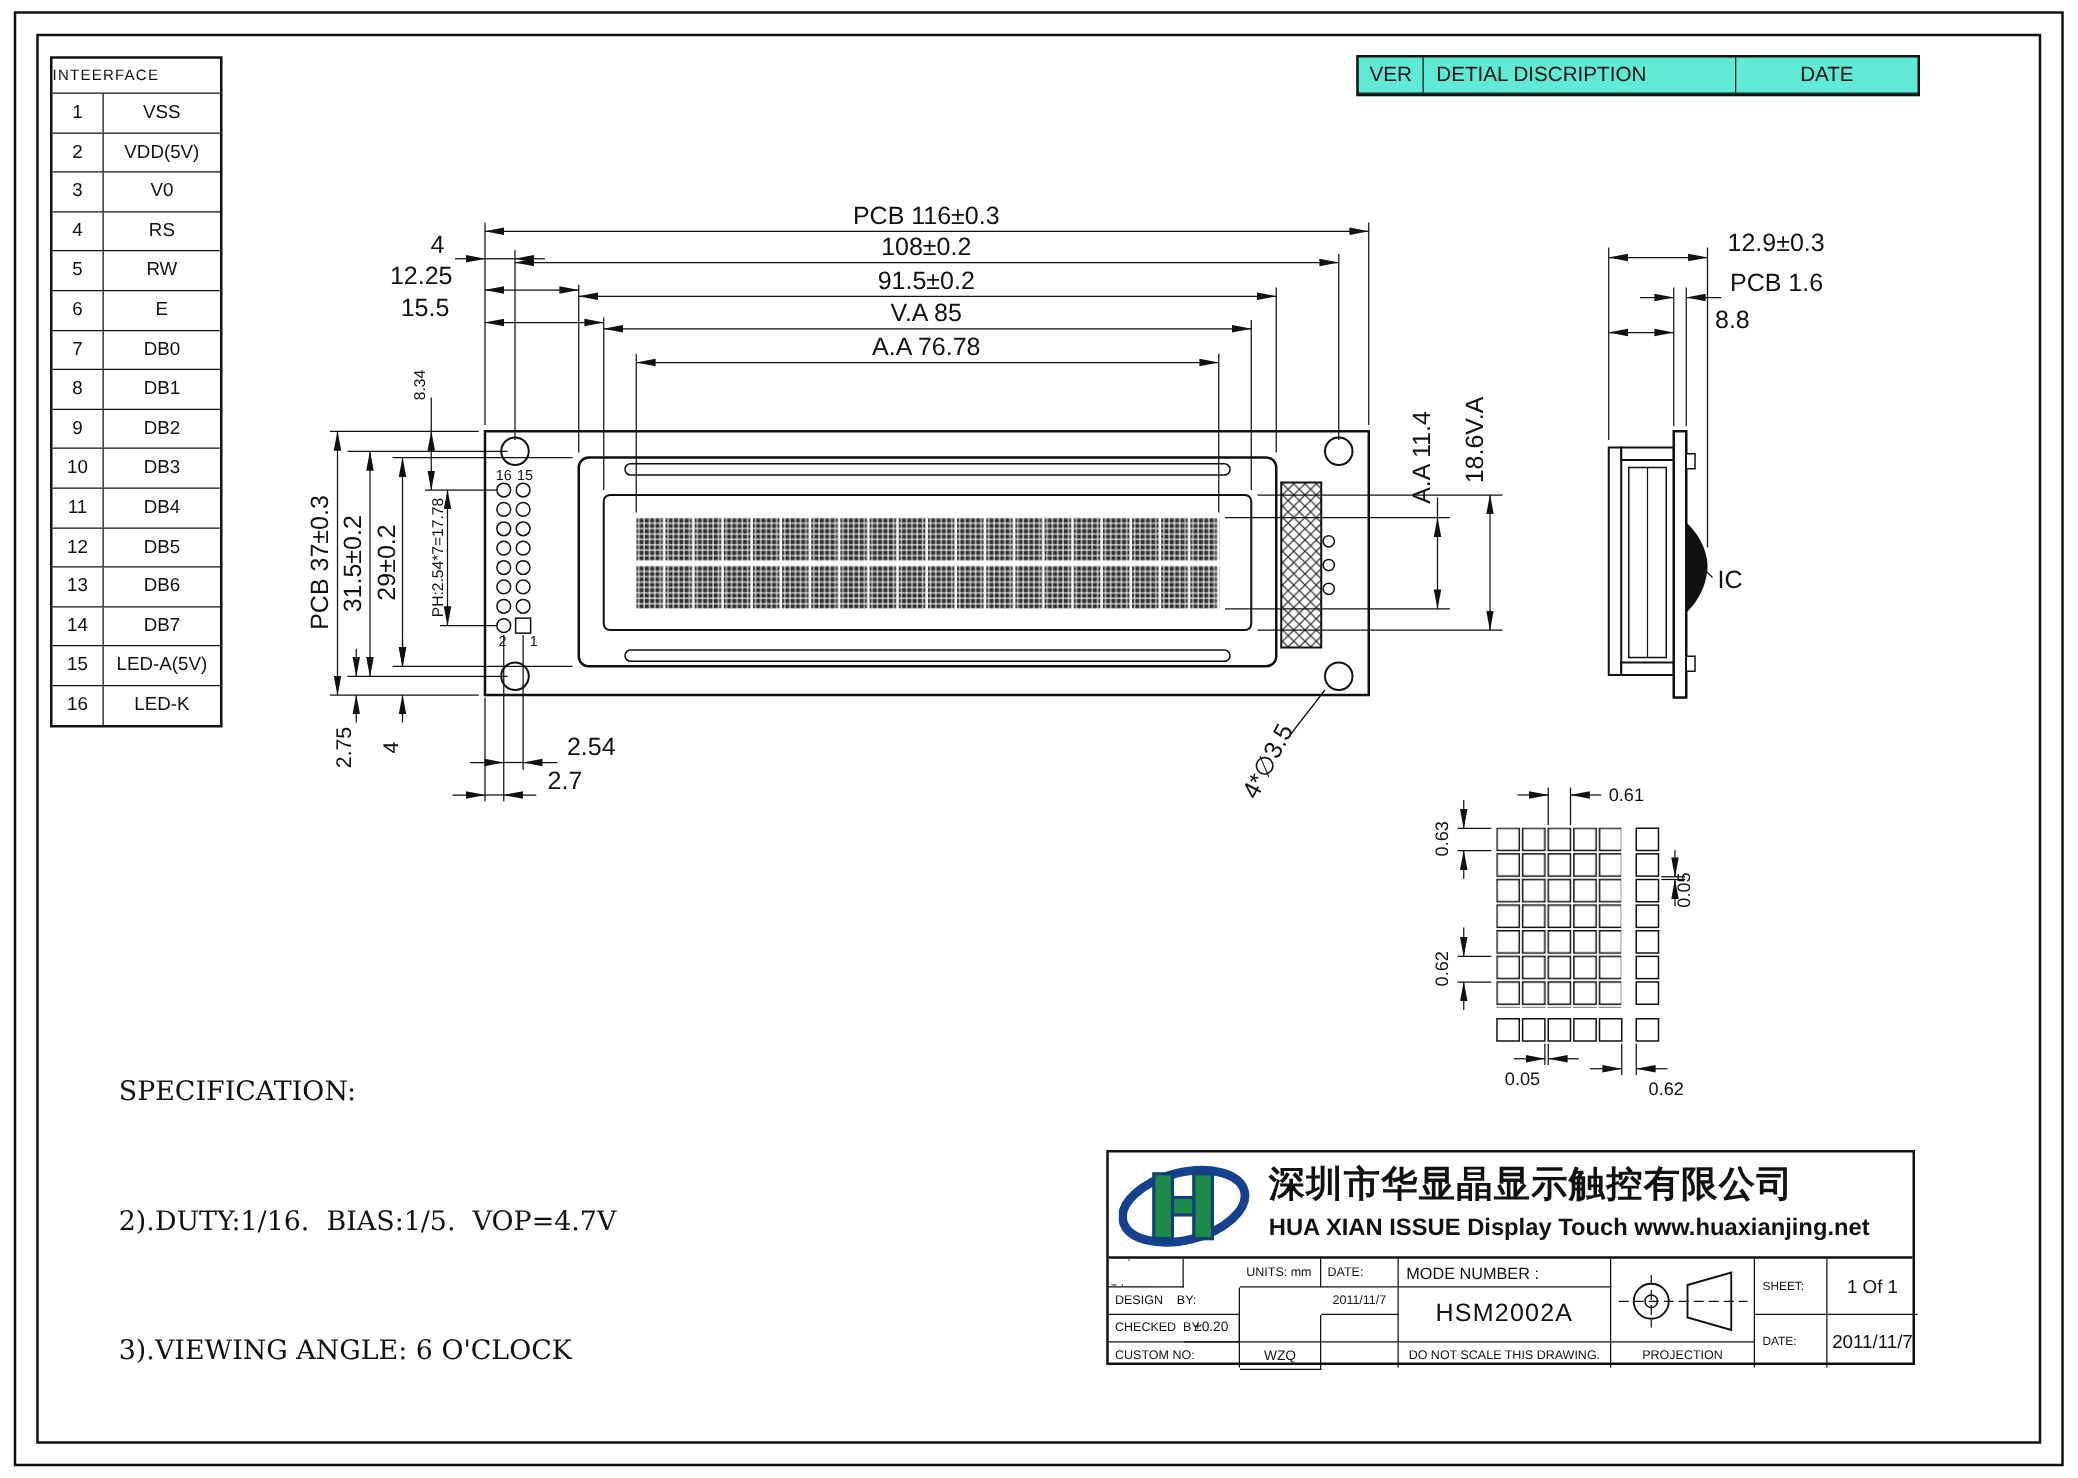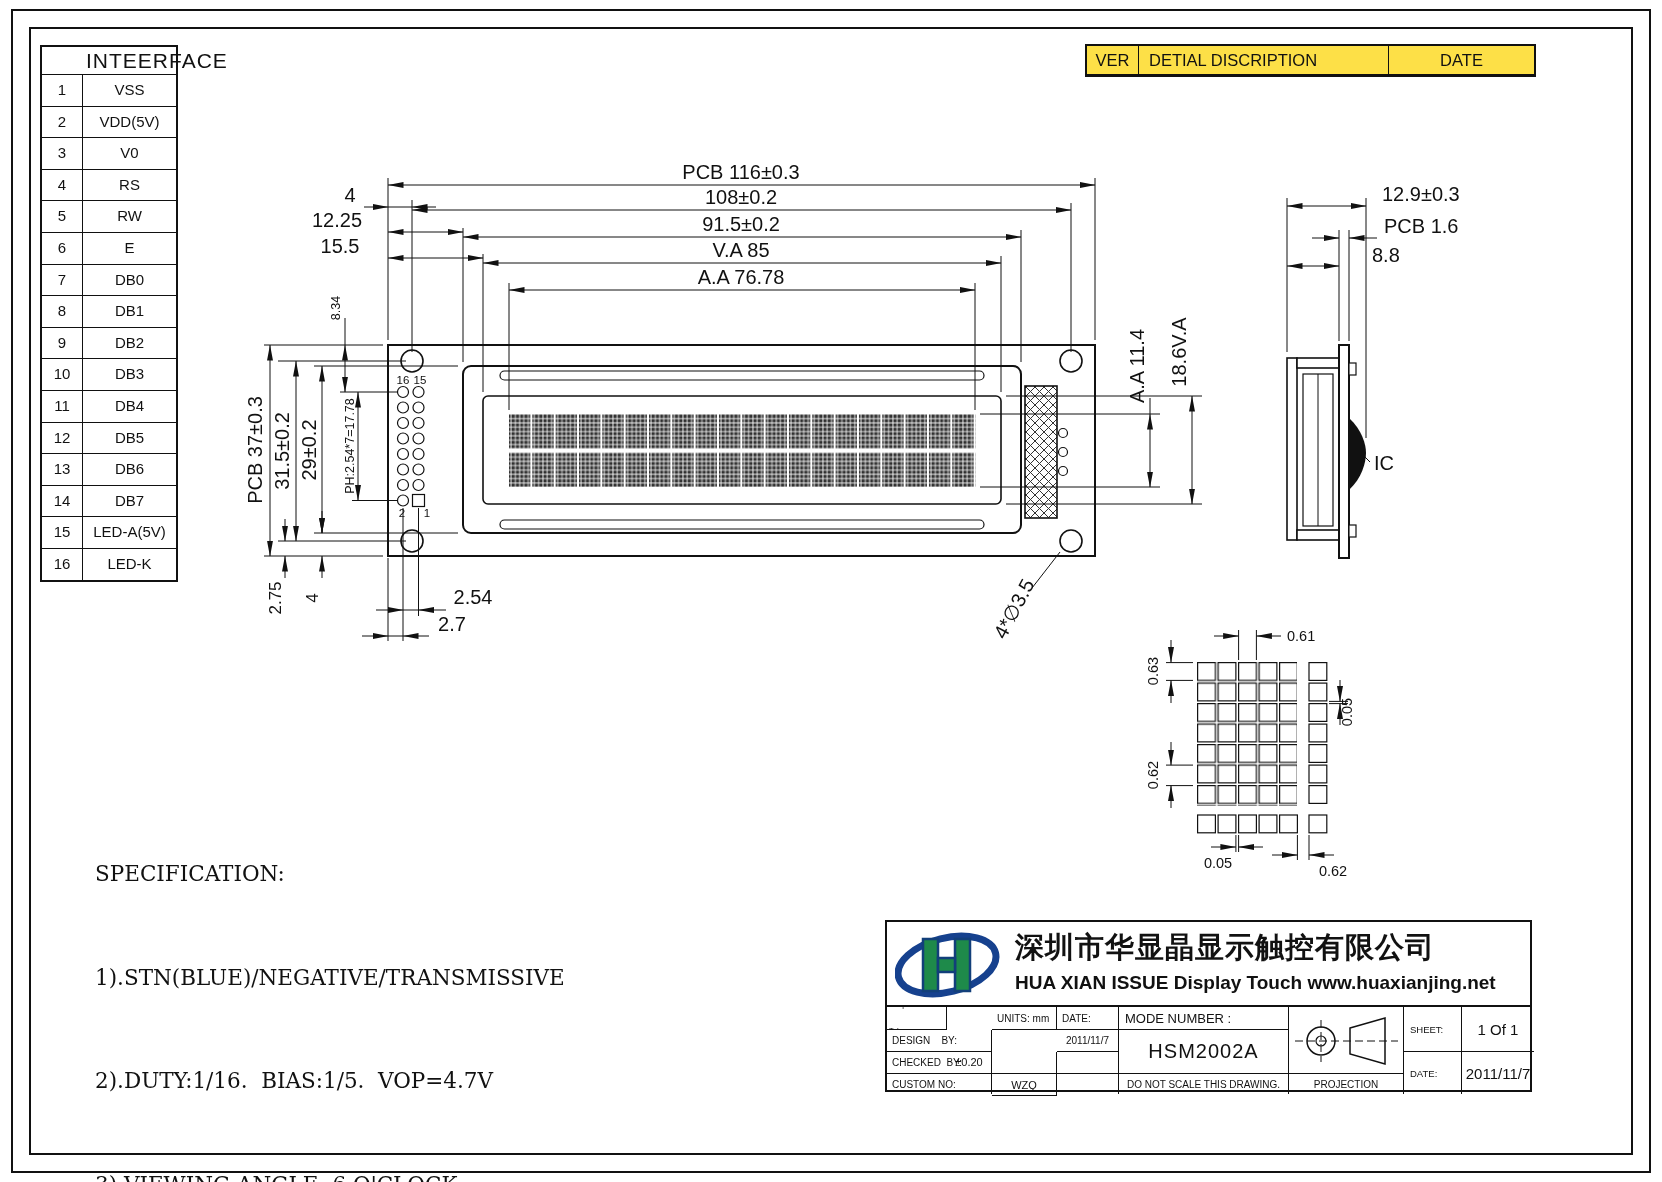--- a/index.html
+++ b/index.html
@@ -15,28 +15,28 @@
   .dime{stroke:#111;stroke-width:1;fill:none;marker-end:url(#arr);}
   text{fill:#111;}
   .dt{font:20px "Liberation Sans",sans-serif;}
   .dt2{font:17px "Liberation Sans",sans-serif;}
   .dts{font:12.5px "Liberation Sans",sans-serif;}
   .dtm{font:14.5px "Liberation Sans",sans-serif;}
   .dtp{font:11.5px "Liberation Sans",sans-serif;}
 
   
   .ift{position:absolute;left:40px;top:45px;width:134px;border:2px solid #111;background:#fff;}
-  .ift-title{height:27px;line-height:27px;text-align:center;font-size:21px;letter-spacing:1px;border-bottom:1.6px solid #111;padding-left:44px;}
+  .ift-title{height:27px;line-height:27px;font-size:12px;letter-spacing:1px;border-bottom:1.6px solid #111;}
   .ift-row{display:flex;height:30.6px;line-height:30.6px;font-size:15px;border-bottom:1.6px solid #111;}
   .ift-row:last-child{border-bottom:none;}
   .ifc1{width:40px;border-right:1.6px solid #111;text-align:center;}
   .ifc2{flex:1;text-align:center;}
 
   
-  .rev{position:absolute;left:1085px;top:44px;width:447px;border:2px solid #111;background:#fde047;}
+  .rev{position:absolute;left:1085px;top:44px;width:447px;border:2px solid #111;background:#5eead4;}
   .rev-row{display:flex;height:28px;line-height:28px;font-size:16.5px;}
   .rev-row.hdr{border-bottom:1.6px solid #111;}
   .rc1{width:52px;text-align:center;border-right:1.6px solid #111;box-sizing:border-box;}
   .rc2{width:250px;padding-left:10px;border-right:1.6px solid #111;box-sizing:border-box;}
   .rc3{flex:1;text-align:center;}
 
   
   .spec{position:absolute;left:95px;top:788px;font:21.5px/34.5px "DejaVu Serif","Liberation Serif",serif;white-space:pre;}
 
   
@@ -366,21 +366,20 @@
   <div class="rev">
     <div class="rev-row hdr">
       <div class="rc1">VER</div>
       <div class="rc2">DETIAL DISCRIPTION</div>
       <div class="rc3">DATE</div>
     </div>
   </div>
 
   <div class="spec">
     <div>SPECIFICATION:</div>
-    <div>1).STN(BLUE)/NEGATIVE/TRANSMISSIVE</div>
     <div>2).DUTY:1/16.  BIAS:1/5.  VOP=4.7V</div>
     <div>3).VIEWING ANGLE: 6 O'CLOCK</div>
     
     
     
     
   </div>
 
   <div class="tb">
     <div class="tb-head">

